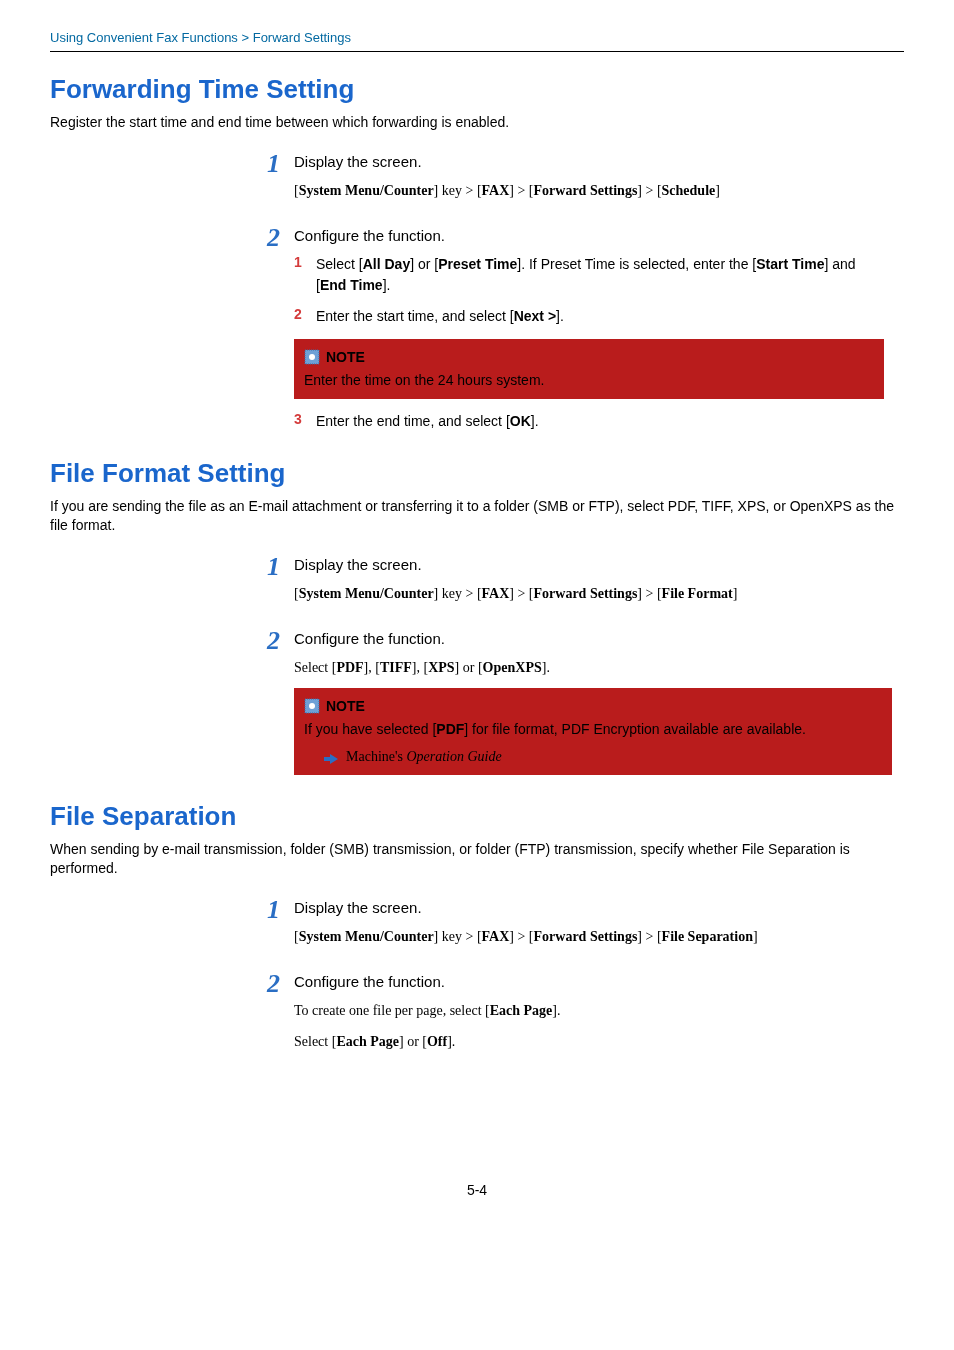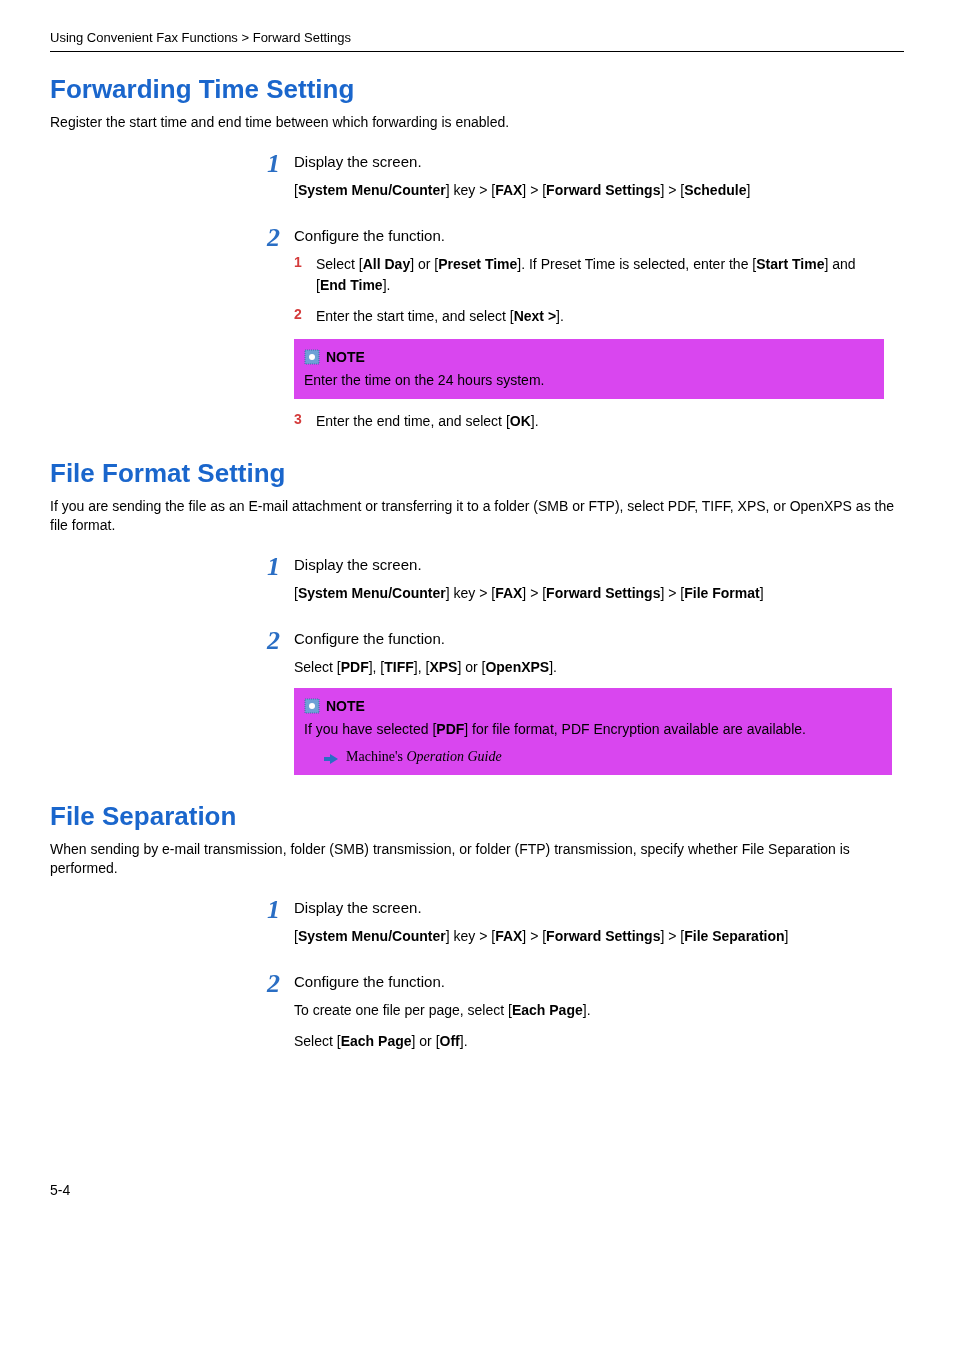--- a/index.html
+++ b/index.html
@@ -10,21 +10,21 @@
     color: #000;
     background: #fff;
     width: 954px;
   }
   .page {
     padding: 30px 50px 40px 50px;
     box-sizing: border-box;
   }
   .breadcrumb {
     font-size: 13px;
-    color: #000000;
+    color: #0369a1;
     margin-bottom: 6px;
   }
   hr.divider {
     border: none;
     border-top: 1px solid #000;
     margin: 0 0 22px 0;
   }
   h2.section-heading {
     font-size: 26px;
     color: #1a66cc;
@@ -60,20 +60,21 @@
   }
   .step-title {
     font-weight: normal;
     font-size: 15px;
     margin-bottom: 10px;
   }
   .step-text {
     font-size: 14px;
     line-height: 1.5;
     margin-bottom: 10px;
+    font-family: Liberation Serif, serif;
   }
   .step-text b { font-weight: bold; }
   .indent-block {
     margin-left: 190px;
     margin-right: 20px;
   }
   .sub-list {
     margin: 8px 0 12px 0;
   }
   .sub-item {
@@ -86,21 +87,21 @@
     width: 22px;
     flex-shrink: 0;
     font-size: 14px;
   }
   .sub-text {
     flex: 1;
     font-size: 14px;
     line-height: 1.5;
   }
   .note-box {
-    background: #d946ef;
+    background: #b91c1c;
     padding: 8px 10px 8px 10px;
     margin: 4px 0 12px 0;
     font-size: 14px;
     line-height: 1.5;
   }
   .note-box.wide { margin-right: -8px; }
   .note-header {
     display: flex;
     align-items: center;
     gap: 6px;
@@ -126,20 +127,21 @@
     font-family: Liberation Serif, serif;
   }
   .arrow-icon {
     width: 14px;
     height: 12px;
     display: inline-block;
   }
   .ref-text { font-size: 14px; }
   .ref-text i { font-style: italic; }
   .page-num {
+    text-align: center;
     font-size: 14px;
     margin-top: 120px;
   }
 </style>
 </head>
 <body>
 
 <div class="page">
 
   <div class="breadcrumb">Using Convenient Fax Functions &gt; Forward Settings</div>

